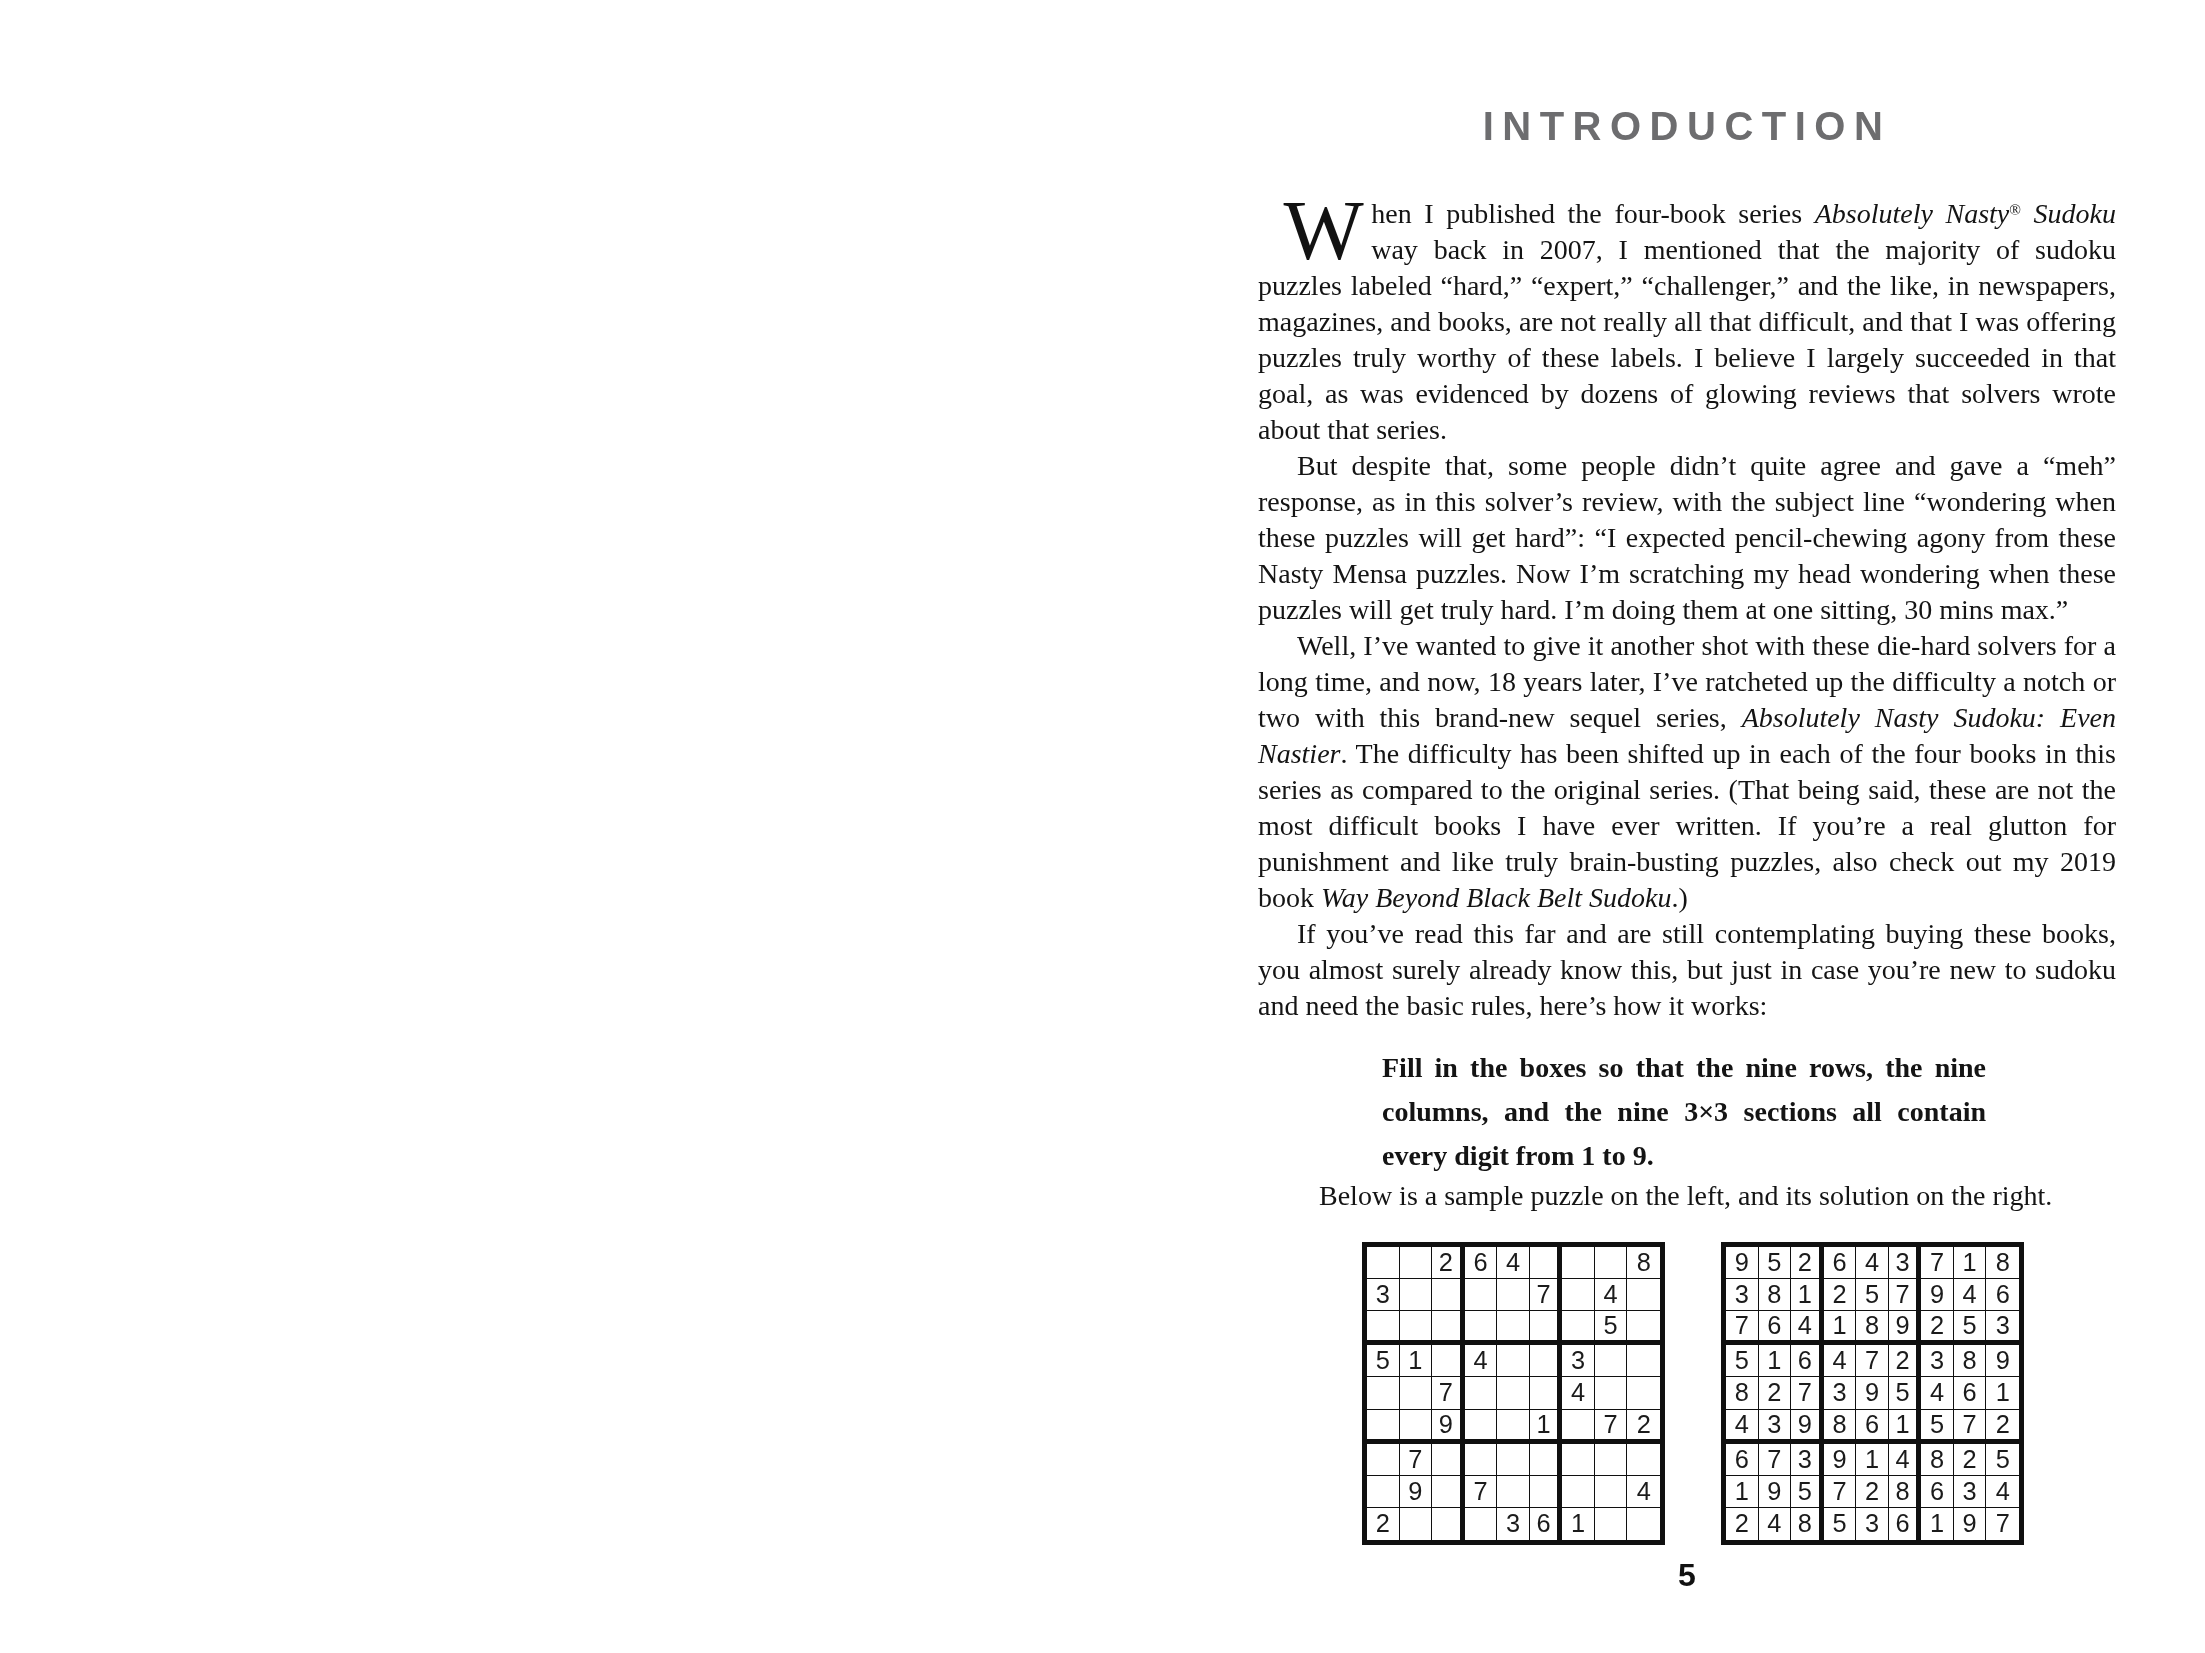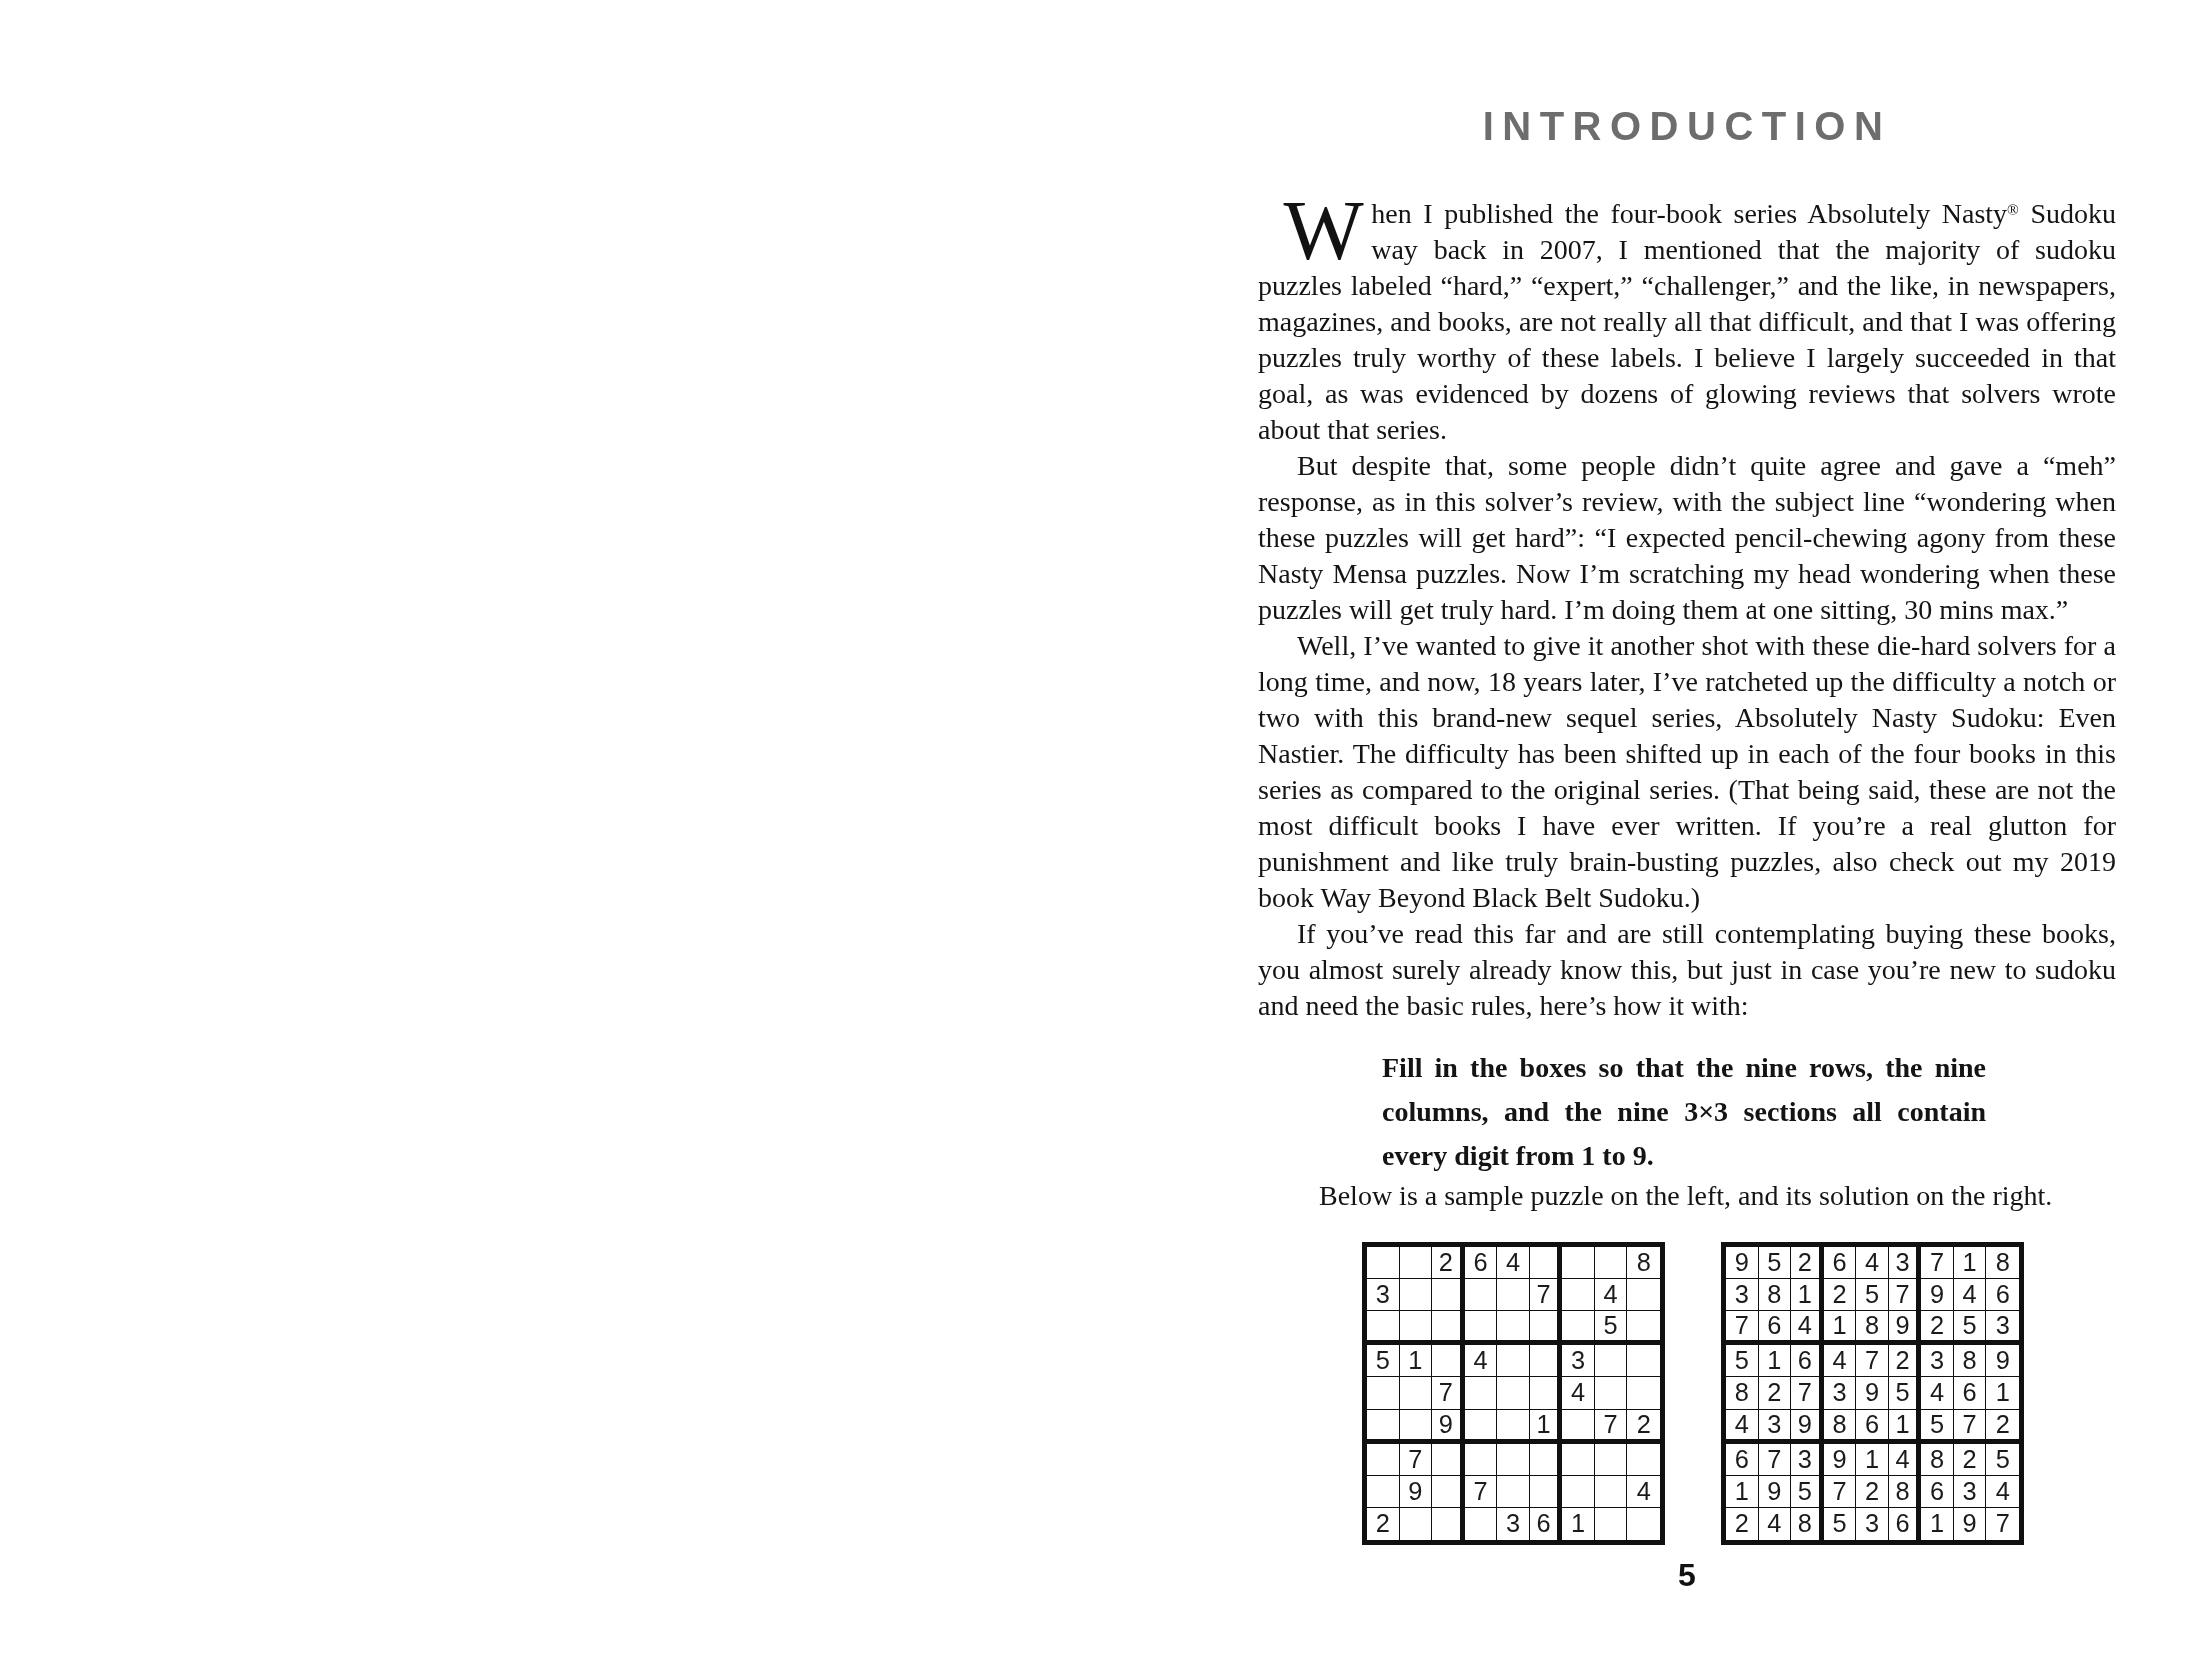--- a/index.html
+++ b/index.html
@@ -16,21 +16,21 @@
   .body-col{
     position:absolute;left:1258px;top:192px;width:858px;
     font-size:28px;line-height:36px;text-align:justify;
   }
   .body-col p{margin:0;}
   .body-col p.indent{text-indent:39px;}
   .dropcap{
     float:left;font-size:85px;line-height:70px;height:70px;
     margin:3.4px 7.6px 0 25.4px;font-family:"Liberation Serif",serif;color:#121212;
   }
-  .it{margin-top:44px;}
+  .it{font-style:italic;margin-top:44px;}
   .sup{font-size:0.55em;vertical-align:0.5em;}
   .rules-quote{
     margin:22px 0 0 124px;width:604px;font-weight:bold;
     text-align:justify;font-size:28px;line-height:44px;
   }
   .sample-caption{margin:23px 0 0 0;text-indent:61px;}
   .grids{
     position:absolute;left:1362px;top:1242px;display:flex;gap:56px;
   }
   .sudoku{
@@ -57,21 +57,21 @@
 
 <div class="spread">
 
   <h1 class="page-title" style="color: rgb(109, 109, 111);">INTRODUCTION</h1>
 
   <div class="body-col">
     <div id="paragraphs">
         <p><span class="dropcap">W</span><span>hen I published the four-book series </span><span class="it">Absolutely Nasty</span><span class="sup">®</span><span> </span><span class="it">Sudoku</span><span> way back in 2007, I mentioned that the majority of sudoku puzzles labeled “hard,” “expert,” “challenger,” and the like, in newspapers, magazines, and books, are not really all that difficult, and that I was offering puzzles truly worthy of these labels. I believe I largely succeeded in that goal, as was evidenced by dozens of glowing reviews that solvers wrote about that series.</span></p>
         <p class="indent"><span>But despite that, some people didn’t quite agree and gave a “meh” response, as in this solver’s review, with the subject line “wondering when these puzzles will get hard”: “I expected pencil-chewing agony from these Nasty Mensa puzzles. Now I’m scratching my head wondering when these puzzles will get truly hard. I’m doing them at one sitting, 30 mins max.”</span></p>
         <p class="indent"><span>Well, I’ve wanted to give it another shot with these die-hard solvers for a long time, and now, 18 years later, I’ve ratcheted up the difficulty a notch or two with this brand-new sequel series, </span><span class="it">Absolutely Nasty Sudoku: Even Nastier</span><span>. The difficulty has been shifted up in each of the four books in this series as compared to the original series. (That being said, these are not the most difficult books I have ever written. If you’re a real glutton for punishment and like truly brain-busting puzzles, also check out my 2019 book </span><span class="it">Way Beyond Black Belt Sudoku</span><span>.)</span></p>
-        <p class="indent"><span>If you’ve read this far and are still contemplating buying these books, you almost surely already know this, but just in case you’re new to sudoku and need the basic rules, here’s how it with:</span></p>
+        <p class="indent"><span>If you’ve read this far and are still contemplating buying these books, you almost surely already know this, but just in case you’re new to sudoku and need the basic rules, here’s how it works:</span></p>
       </div>
     <div class="rules-quote">Fill in the boxes so that the nine rows, the nine columns, and the nine 3×3 sections all contain every digit from 1 to 9.</div>
     <p class="sample-caption">Below is a sample puzzle on the left, and its solution on the right.</p>
   </div>
 
   <div class="grids">
     <div class="sudoku" id="puzzle-grid">
         <div class="cell"></div>
         <div class="cell"></div>
         <div class="cell thickR">2</div>

